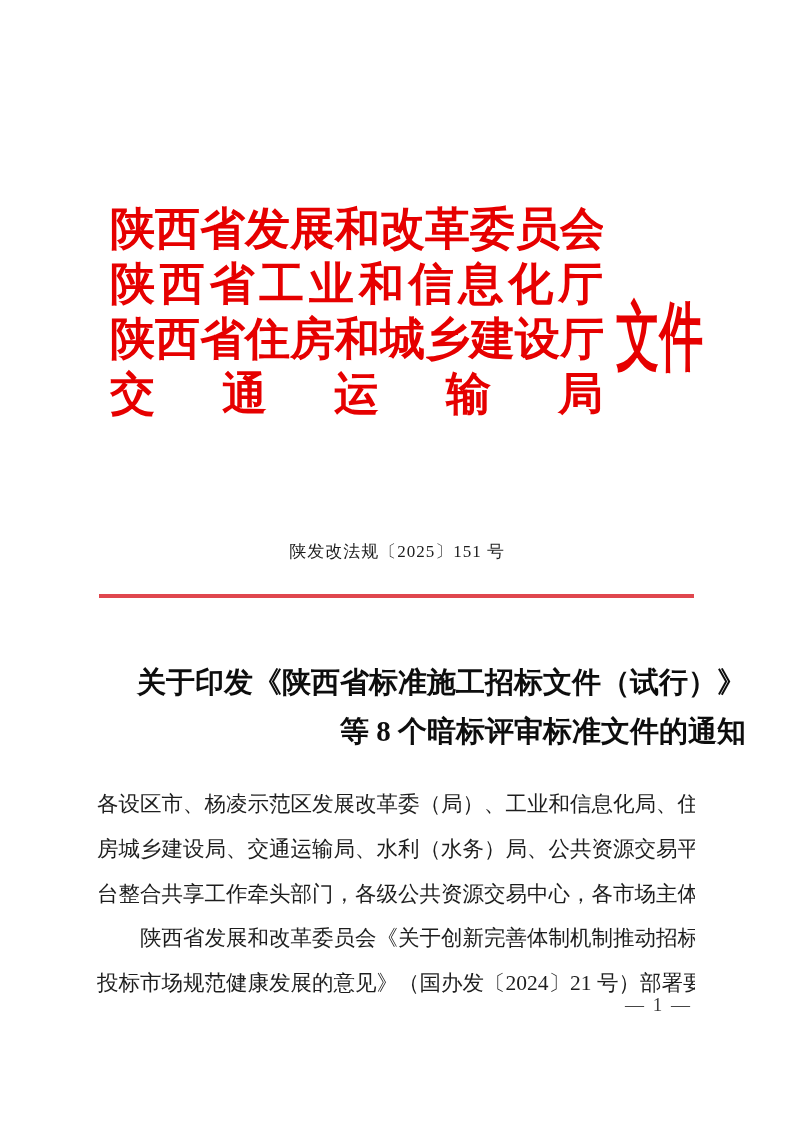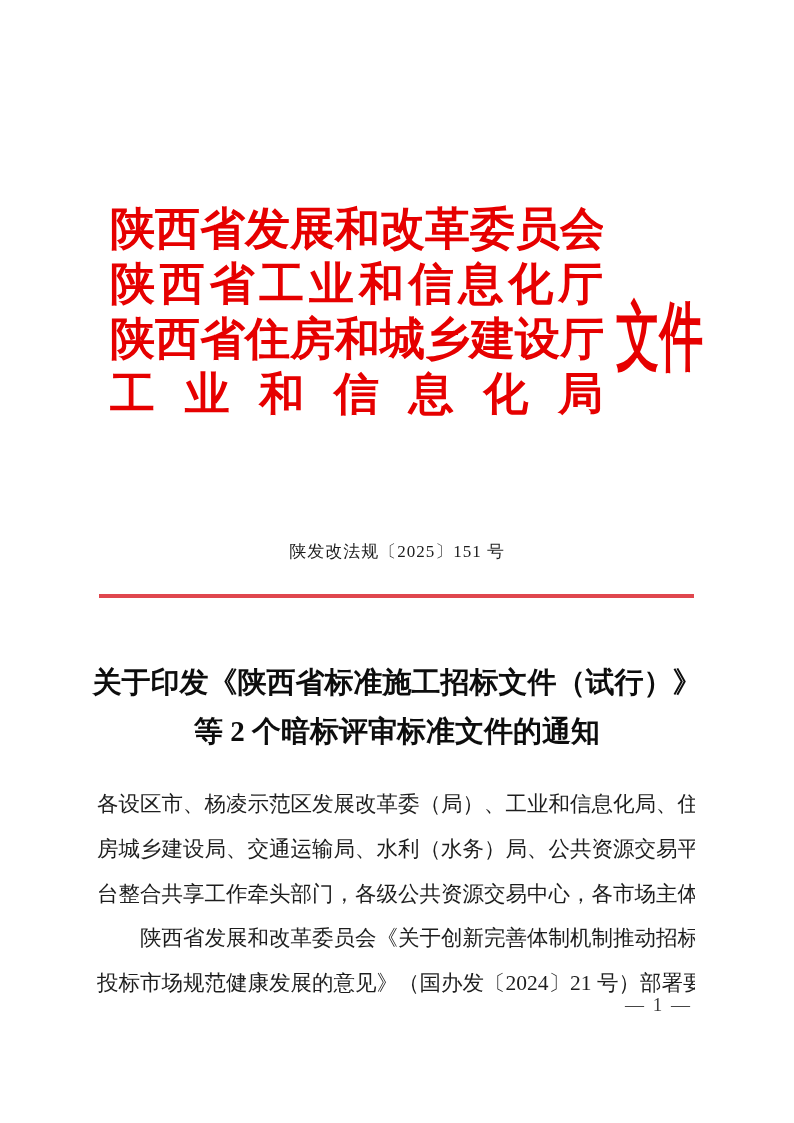--- a/index.html
+++ b/index.html
@@ -72,21 +72,21 @@
     left: 48px;
     top: 658px;
     width: 698px;
     margin: 0;
     text-align: center;
     font-size: 29px;
     line-height: 49px;
     font-weight: bold;
     color: var(--title_black, #0d0d0d);
   }
-  .title-line { display: block; }
+  .title-line { display: block; text-align: right; }
   
   .body-text {
     position: absolute;
     left: 97px;
     top: 782px;
     width: 598px;
     font-size: 21.5px;
     line-height: 44.8px;
     color: var(--body_black, #1d1d1d);
   }
@@ -111,31 +111,31 @@
 </style>
 </head>
 <body>
 
 <div class="page">
 
   <div class="agency-col">
     <div class="agency-line">陕西省发展和改革委员会</div>
     <div class="agency-line">陕西省工业和信息化厅</div>
     <div class="agency-line">陕西省住房和城乡建设厅</div>
-    <div class="agency-line">工业和信息化局</div>
+    <div class="agency-line">交通运输局</div>
   </div>
   <div class="doc-type">文件</div>
 
   <div class="doc-number">陕发改法规〔2025〕151 号</div>
 
   <div class="red-rule"></div>
 
   <h1 class="title">
     <span class="title-line">关于印发《陕西省标准施工招标文件（试行）》</span>
-    <span class="title-line">等 2 个暗标评审标准文件的通知</span>
+    <span class="title-line">等 8 个暗标评审标准文件的通知</span>
   </h1>
 
   <div class="body-text">
     <div class="body-line">各设区市、杨凌示范区发展改革委（局）、工业和信息化局、住</div>
     <div class="body-line">房城乡建设局、交通运输局、水利（水务）局、公共资源交易平</div>
     <div class="body-line">台整合共享工作牵头部门，各级公共资源交易中心，各市场主体：</div>
     <div class="body-line indent">陕西省发展和改革委员会《关于创新完善体制机制推动招标</div>
     <div class="body-line">投标市场规范健康发展的意见》（国办发〔2024〕21 号）部署要</div>
   </div>
 

